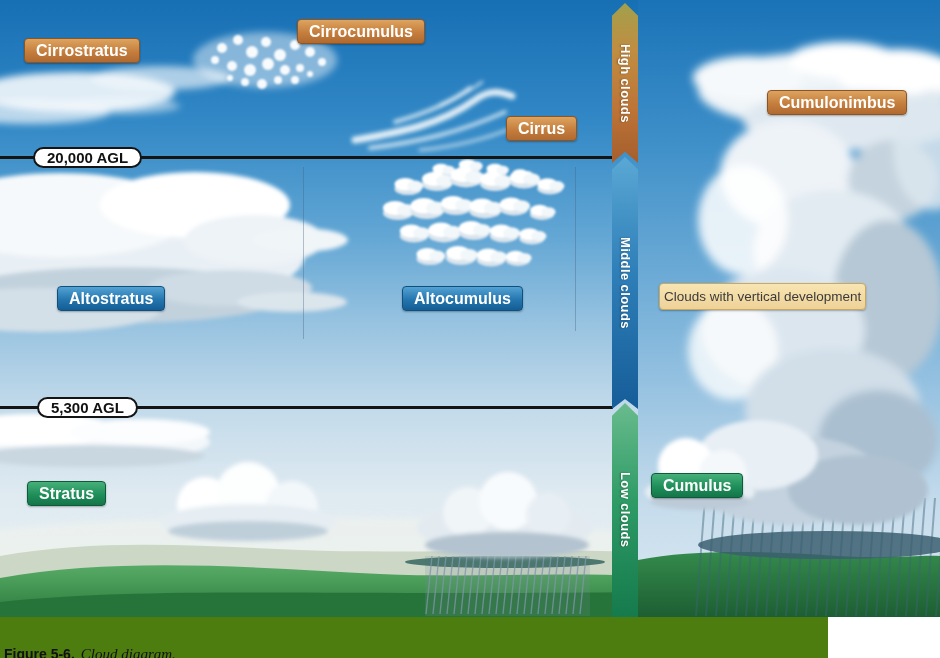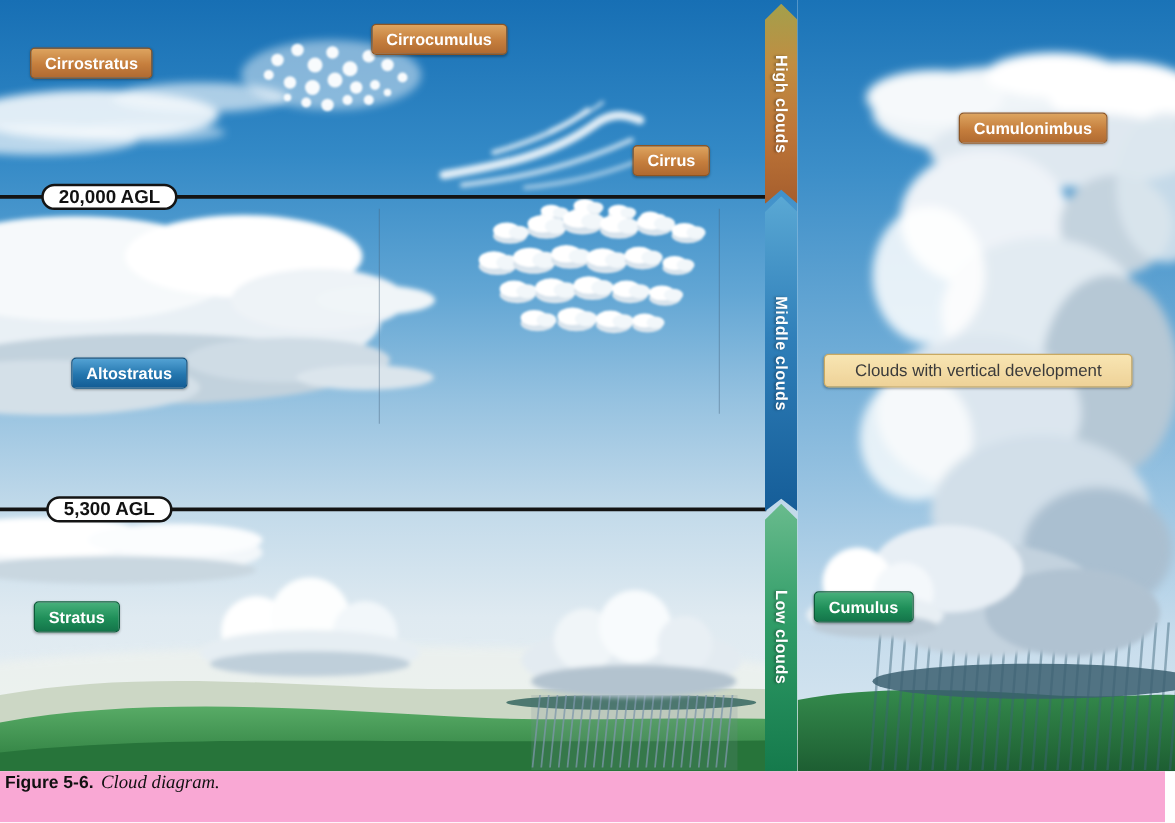--- a/index.html
+++ b/index.html
@@ -34,41 +34,41 @@
   .band-middle{left:612px;top:157px;height:252px;
     background:linear-gradient(180deg,#5aa8d4 0%,#2f7fb9 45%,#155d98 100%);
     clip-path:polygon(50% 0%,100% 5%,100% 100%,50% 96%,0% 100%,0% 5%)}
   .band-low{left:612px;top:403px;height:214px;
     background:linear-gradient(180deg,#69bb8d 0%,#2f9c67 45%,#157a4c 100%);
     clip-path:polygon(50% 0%,100% 6%,100% 100%,0% 100%,0% 6%)}
   .band-label{position:absolute;inset:0;display:flex;align-items:center;justify-content:center;
     writing-mode:vertical-rl;color:#fff;font-weight:bold;font-size:13px;letter-spacing:.4px;
     text-shadow:0 1px 2px rgba(0,0,0,.35);white-space:nowrap}
 
-  .badge{position:absolute;padding:4px 11px;border-radius:4px;font-weight:bold;font-size:13px;
+  .badge{position:absolute;padding:4px 11px;border-radius:4px;font-weight:bold;font-size:16px;
     color:#fff;white-space:nowrap;border:1px solid rgba(0,0,0,.28);box-shadow:0 1px 2px rgba(0,0,0,.3);line-height:15px}
   .badge-orange{background:linear-gradient(180deg,#dda45f 0%,#c57e3d 55%,#b06a31 100%);border-color:#8d5523}
   .badge-blue{background:linear-gradient(180deg,#53a2d4 0%,#2476ae 55%,#145d95 100%);border-color:#10507e}
   .badge-green{background:linear-gradient(180deg,#47b07b 0%,#1f8f59 55%,#14754a 100%);border-color:#0d5b39}
   .badge-cream{background:linear-gradient(180deg,#f8e5b2 0%,#eed298 100%);border-color:#c9a961;
-    color:#3b3b3b;font-weight:normal;font-size:13.5px;padding:5px 24px}
+    color:#3b3b3b;font-weight:normal;font-size:13.5px;padding:5px 4px}
 
   .b-cirrostratus{left:24px;top:38px}
   .b-cirrocumulus{left:297px;top:19px}
   .b-cirrus{left:506px;top:116px}
   .b-altostratus{left:57px;top:286px}
   .b-altocumulus{left:402px;top:286px}
   .b-stratus{left:27px;top:481px}
   .b-stratocumulus{left:243px;top:455px}
   .b-nimbostratus{left:449px;top:480px}
   .b-cumulus{left:651px;top:473px}
   .b-cumulonimbus{left:767px;top:90px}
   .b-vertdev{left:659px;top:283px}
 
-  .caption{position:absolute;left:0;top:617px;width:932px;height:41px;background:#f9a8d4;padding:0 0 0 4px}
+  .caption{position:absolute;left:0;top:617px;width:828px;height:41px;background:#4d7c0f;padding:28px 0 0 4px}
   .cap-num{font-family:"Liberation Sans",sans-serif;font-weight:bold;font-size:14px;color:#111}
   .cap-title{font-family:"Liberation Serif",serif;font-style:italic;font-size:15px;color:#111;margin-left:6px}
 </style>
 </head>
 <body>
 
 <div class="stage">
   <div class="diagram">
 
     <div class="sky-left">
@@ -280,20 +280,21 @@
       <span class="band-label">Middle clouds</span>
     </div>
     <div class="band band-low">
       <span class="band-label">Low clouds</span>
     </div>
 
     <div class="badge badge-orange b-cirrostratus">Cirrostratus</div>
     <div class="badge badge-orange b-cirrocumulus">Cirrocumulus</div>
     <div class="badge badge-orange b-cirrus">Cirrus</div>
     <div class="badge badge-blue b-altostratus">Altostratus</div>
+    <div class="badge badge-blue b-altocumulus">Altocumulus</div>
     <div class="badge badge-green b-stratus">Stratus</div>
     <div class="badge badge-green b-cumulus">Cumulus</div>
     <div class="badge badge-orange b-cumulonimbus">Cumulonimbus</div>
     <div class="badge badge-cream b-vertdev">Clouds with vertical development</div>
   </div>
 
   <div class="caption">
     <span class="cap-num">Figure 5-6.</span><span class="cap-title">Cloud diagram.</span>
   </div>
 </div>

